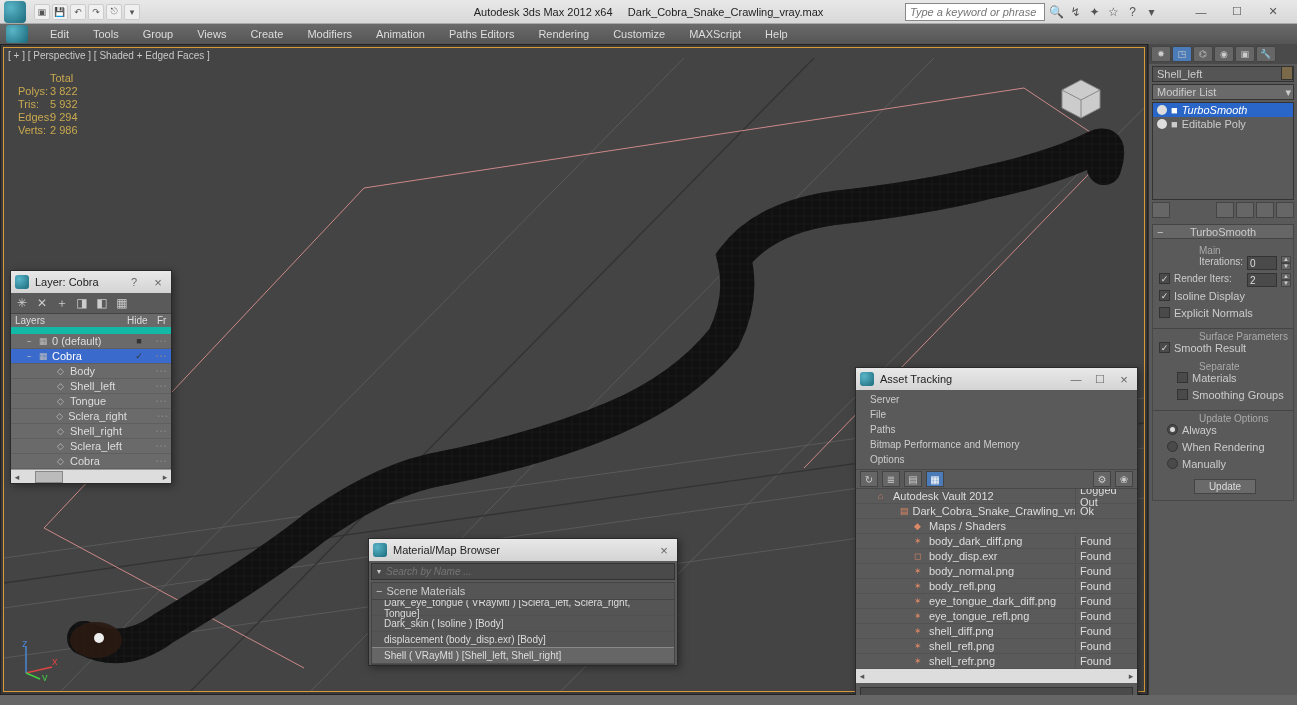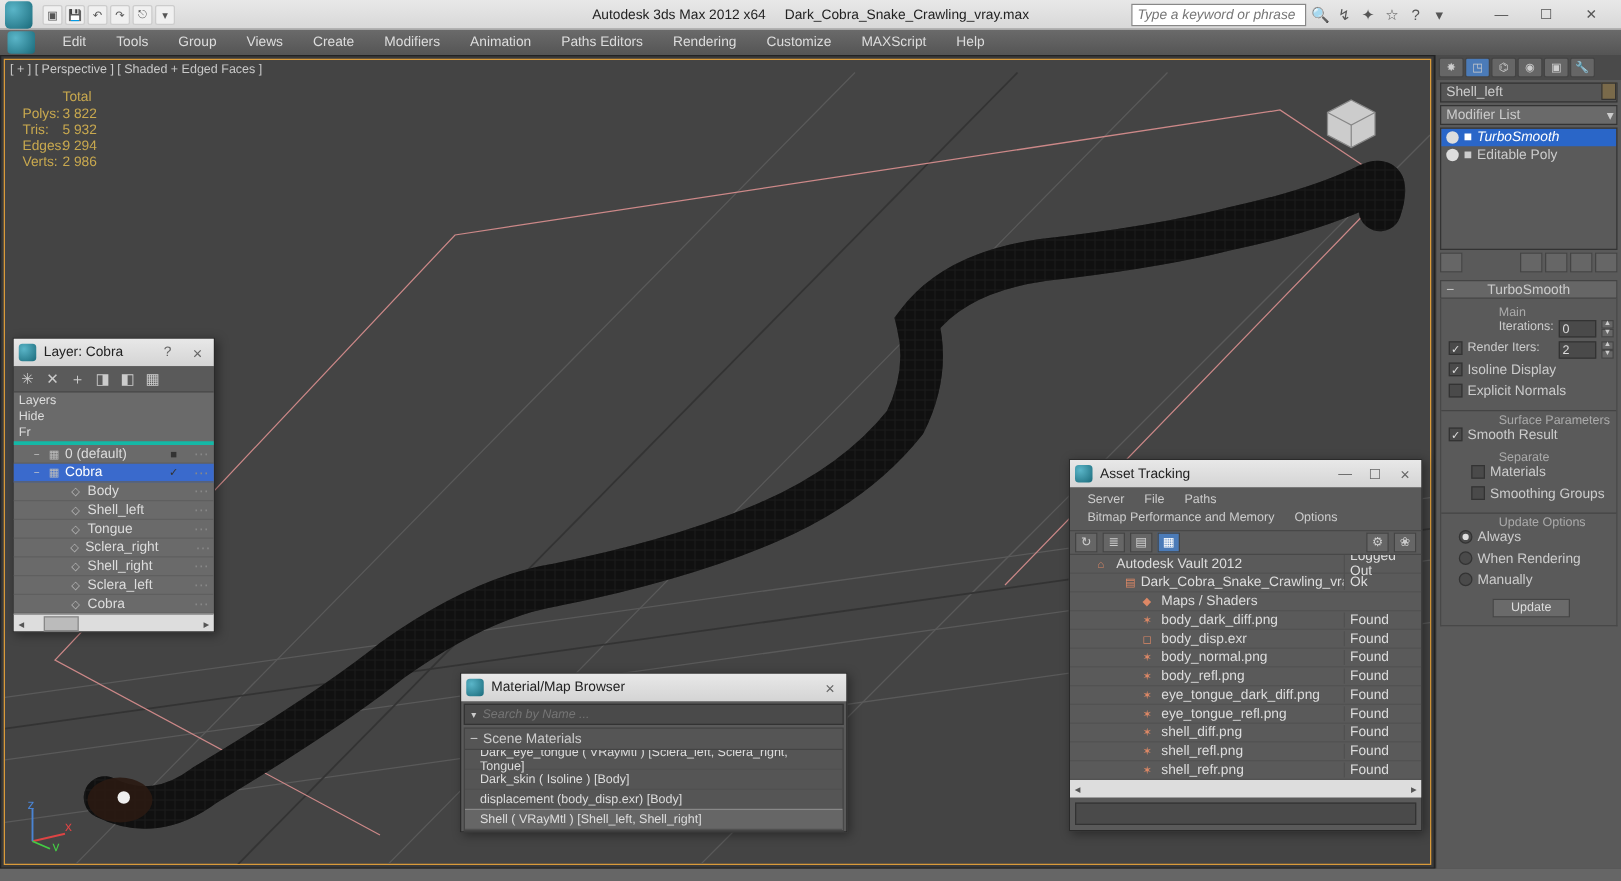--- a/index.html
+++ b/index.html
@@ -70,21 +70,21 @@
   .p-titlebar { height:22px; background:linear-gradient(#e8e8e8,#d4d4d4); display:flex; align-items:center; padding:0 4px; color:#222; gap:6px;}
   .p-titlebar .pico{width:14px;height:14px;background:radial-gradient(circle at 30% 30%,#5ab5c8,#1a6a7a);border-radius:3px;}
   .p-titlebar .fill{flex:1;}
   .p-close,.p-help,.p-min,.p-max{ width:18px; text-align:center; color:#666; font-size:11px;}
   .p-close{font-size:13px;}
   
   
   #layer-panel { left:10px; top:270px; width:162px; }
   .layer-tb { height:20px; background:#5a5a5a; display:flex; align-items:center; padding:0 4px; gap:6px;}
   .ltb-ico{width:14px;height:14px;display:flex;align-items:center;justify-content:center;color:#ccc;font-size:12px;}
-  .layer-hdr { display:flex; background:#6a6a6a; color:#ddd; border-top:1px solid #444; border-bottom:3px solid #14b8a6;flex-direction:column;}
+  .layer-hdr { display:flex; background:#6a6a6a; color:#ddd; border-top:1px solid #444; border-bottom:7px solid #14b8a6;}
   .layer-hdr div{padding:1px 4px;font-size:10px;}
   .lh-name{flex:1;}
   .lh-hide{width:30px;}
   .lh-fr{width:18px;}
   .layer-rows { background:#6a6a6a; }
   .lrow { display:flex; align-items:center; height:15px; color:#ddd; padding-left:4px; gap:2px; font-size:10px; border-bottom:1px solid #5f5f5f;}
   .lrow.indent1{padding-left:16px;}
   .lrow.indent2{padding-left:34px;}
   .lrow.sel{background:#3a6acc;color:#fff;}
   .lrow .exp{width:10px;font-size:8px;color:#ccc;}
@@ -101,21 +101,21 @@
   .mat-search{margin:2px;display:flex;align-items:center;background:#4a4a4a;border:1px solid #333;height:17px;}
   .mat-search .arr{width:14px;text-align:center;color:#ccc;font-size:8px;}
   .mat-search input{flex:1;background:transparent;border:none;color:#aaa;font-style:italic;font-size:10px;outline:none;}
   .mat-group{margin:0 2px;background:#555;color:#ccc;font-size:10px;padding:2px 4px;display:flex;align-items:center;gap:4px;border:1px solid #444;}
   .mat-list{margin:0 2px;border:1px solid #444;border-top:none;background:#555;max-height:76px;overflow:auto;}
   .mat-item{padding:2px 6px 2px 12px;color:#ddd;font-size:10px;border-bottom:1px solid #505050;height:16px;display:flex;align-items:center;}
   .mat-item.sel{background:#666;outline:1px solid #888;}
   
   
   #asset-panel{ left:855px; top:367px; width:283px;}
-  .at-menu{display:flex;flex-wrap:wrap;gap:0;padding:2px 6px;background:#5a5a5a;color:#ccc;}
+  .at-menu{display:flex;flex-wrap:wrap;gap:0;padding:2px 6px;background:#5a5a5a;color:#ccc;flex-direction:column;}
   .at-menu span{padding:2px 8px;font-size:10px;}
   .at-tb{height:20px;background:#5a5a5a;display:flex;align-items:center;padding:0 4px;gap:4px;border-top:1px solid #484848; border-bottom:1px solid #484848;}
   .at-tb .tbtn{width:18px;height:16px;background:#666;border:1px solid #444;display:flex;align-items:center;justify-content:center;font-size:10px;color:#ccc;}
   .at-tb .tbtn.on{background:#4b7bb8;color:#fff;}
   .at-tb .spacer{flex:1;}
   .at-hdr{display:flex;background:#6a6a6a;border-bottom:1px solid #444;color:#ddd;}
   .at-hdr div{padding:2px 4px;font-size:10px;}
   .at-name{flex:1;}
   .at-stat{width:62px;border-left:1px solid #555;}
   .at-rows{background:#5a5a5a;max-height:180px;overflow:hidden;}

